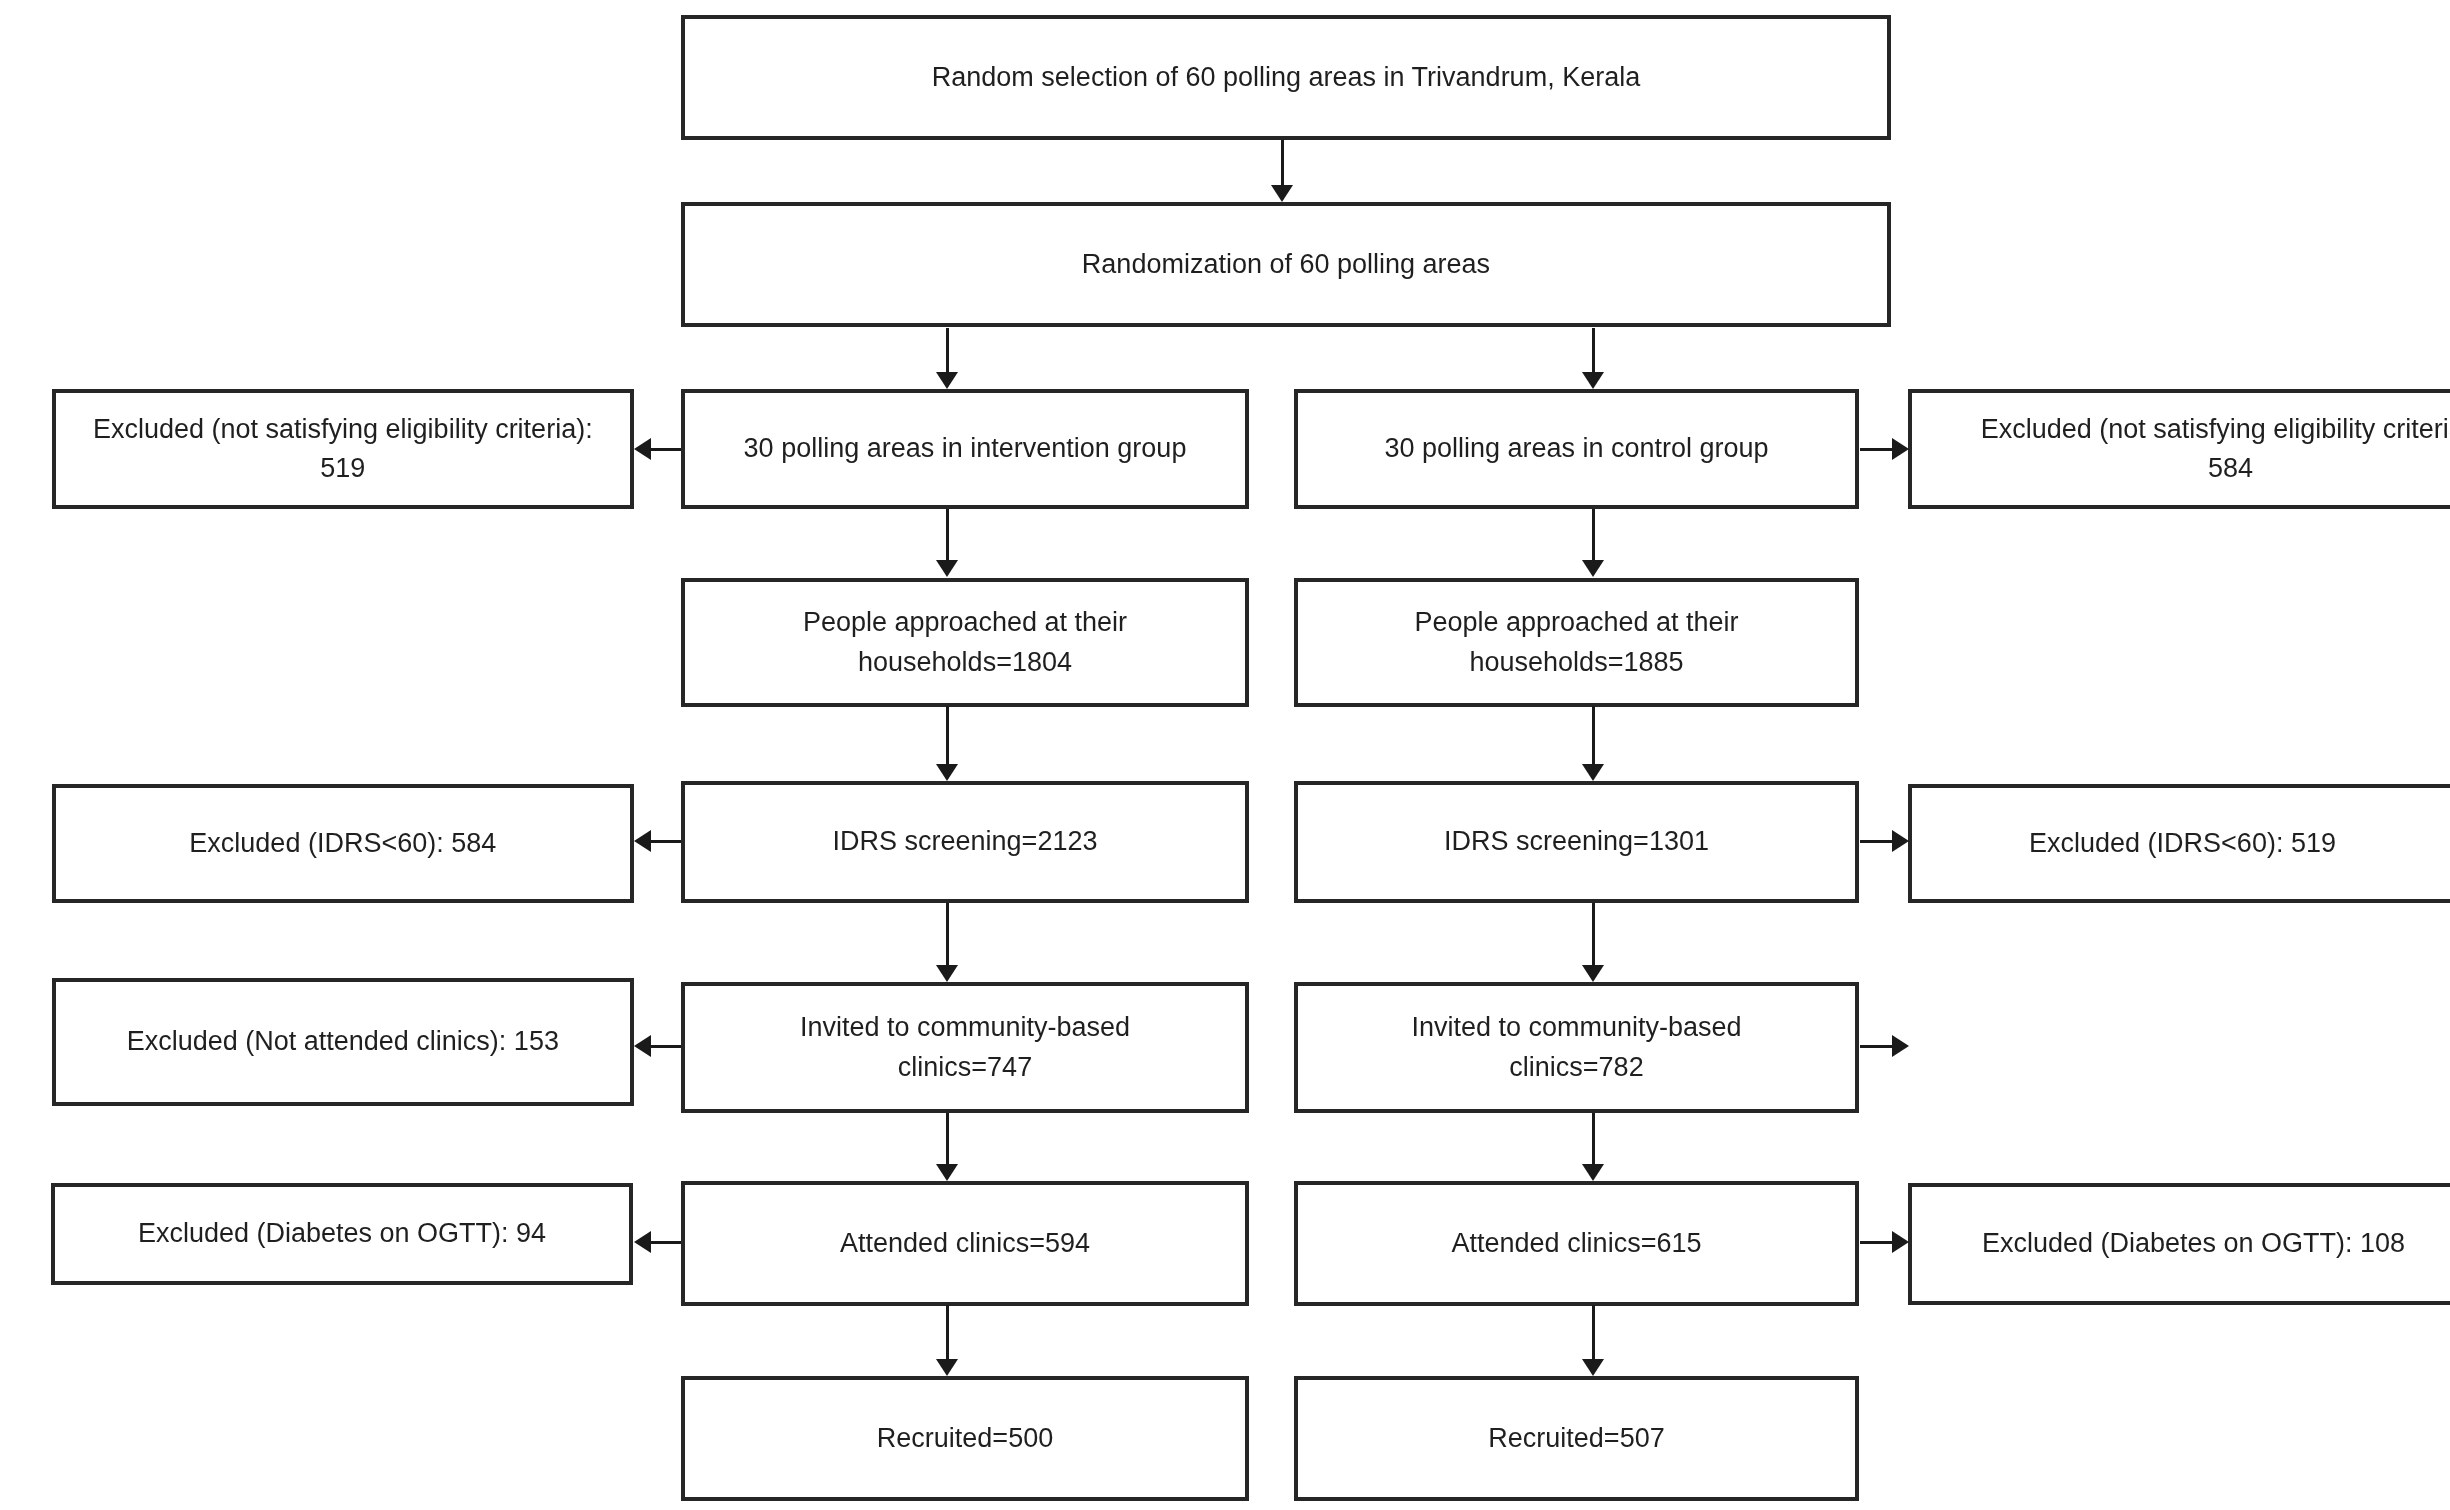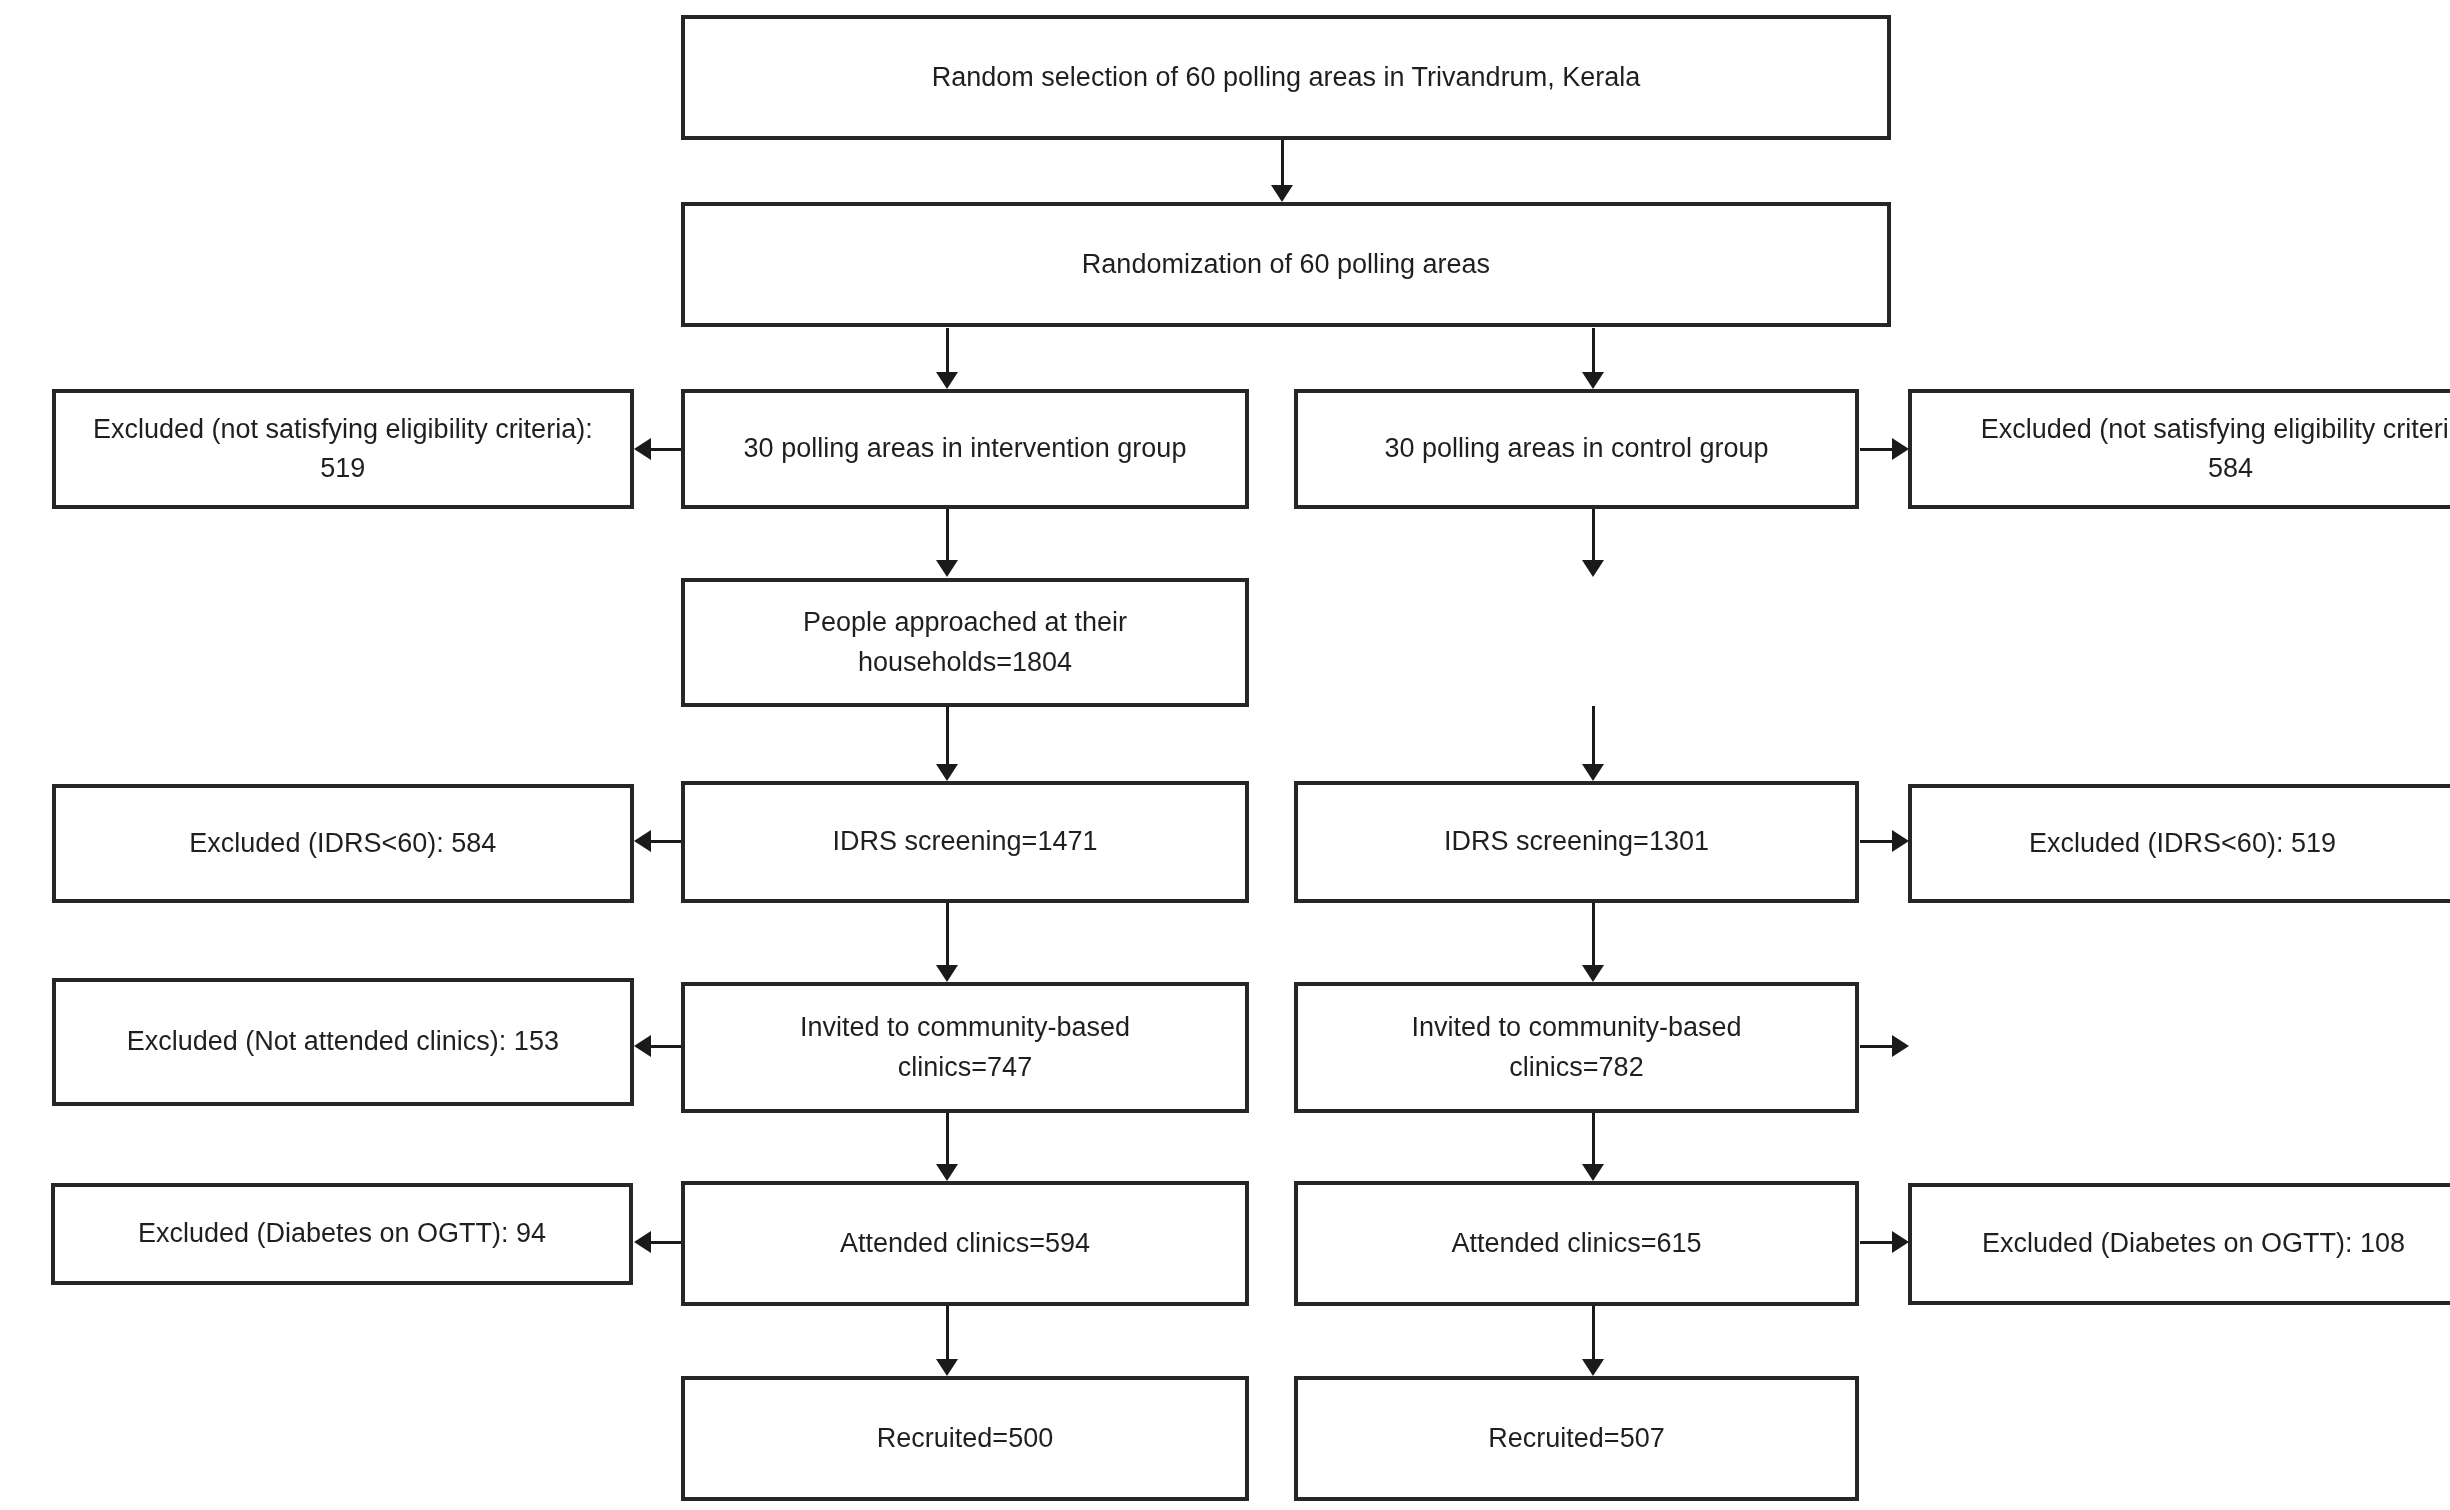--- a/index.html
+++ b/index.html
@@ -102,26 +102,29 @@
   <div class="box" style="left:1255px;top:389px;width:565px;height:120px">
     <span class="txt">30 polling areas in control group</span>
   </div>
   <div class="box" style="left:1869px;top:389px;width:645px;height:120px">
     <span class="txt" style="max-width:511px">Excluded (not satisfying eligibility criteria): 584</span>
   </div>
 
   <div class="box" style="left:642px;top:578px;width:568px;height:129px">
     <span class="txt" style="max-width:389px">People approached at their households=1804</span>
   </div>
+  <div class="box" style="left:1255px;top:578px;width:565px;height:129px">
+    <span class="txt" style="max-width:389px">People approached at their households=1885</span>
+  </div>
 
   <div class="box" style="left:12.8px;top:784px;width:582px;height:119px">
     <span class="txt">Excluded (IDRS&lt;60): 584</span>
   </div>
   <div class="box" style="left:642px;top:781px;width:568px;height:122px">
-    <span class="txt">IDRS screening=1471</span>
+    <span class="txt">IDRS screening=2123</span>
   </div>
   <div class="box" style="left:1255px;top:781px;width:565px;height:122px">
     <span class="txt">IDRS screening=1301</span>
   </div>
   <div class="box" style="left:1869px;top:784px;width:549px;height:119px">
     <span class="txt">Excluded (IDRS&lt;60): 519</span>
   </div>
 
   <div class="box" style="left:12.8px;top:978px;width:582px;height:128px">
     <span class="txt">Excluded (Not attended clinics): 153</span>

